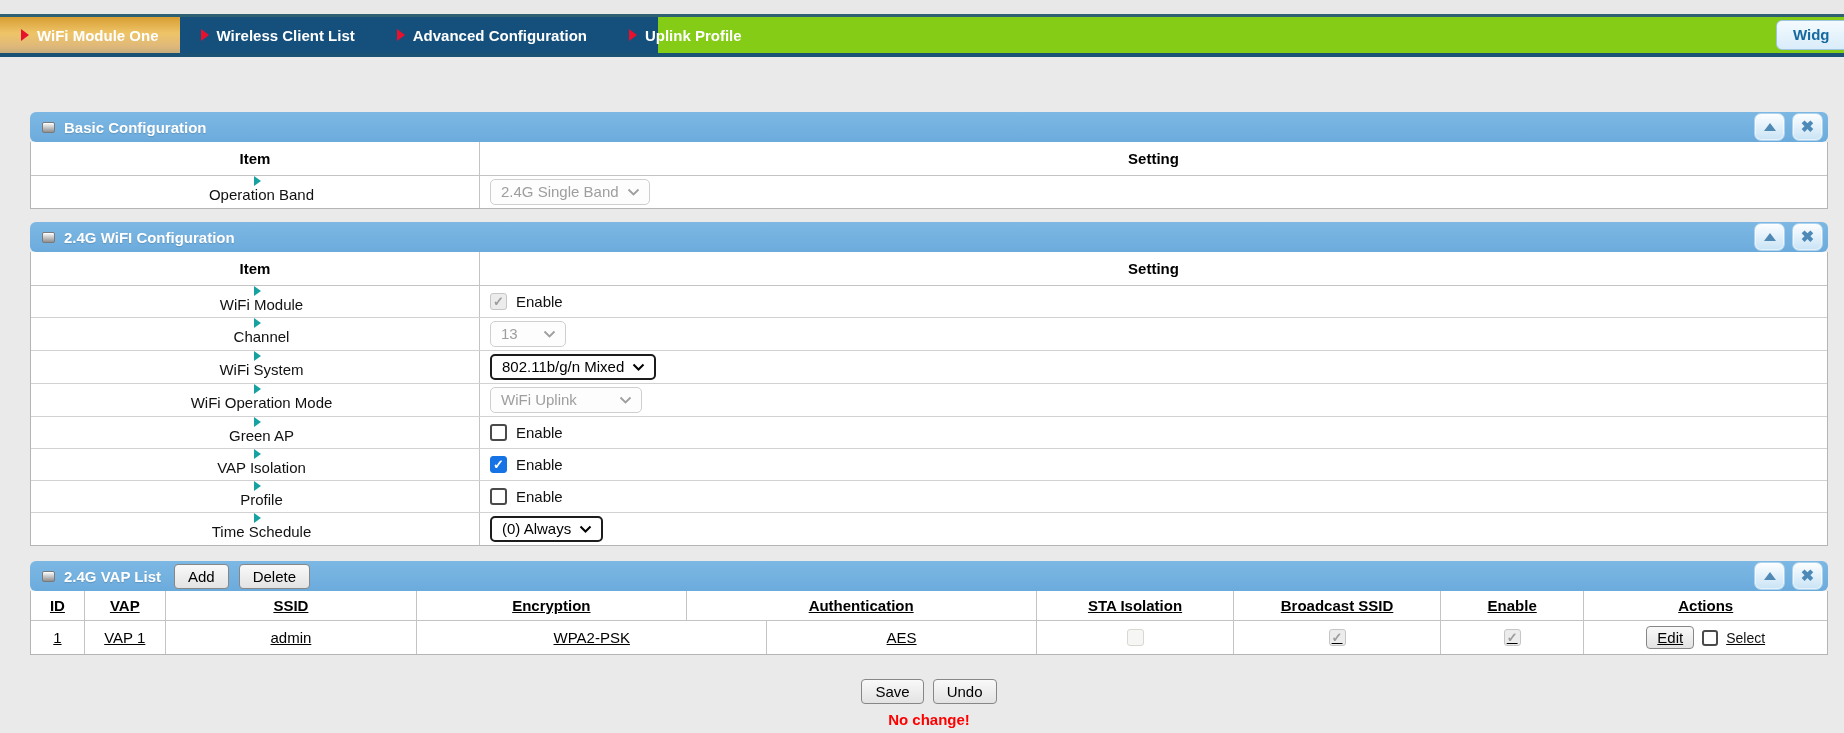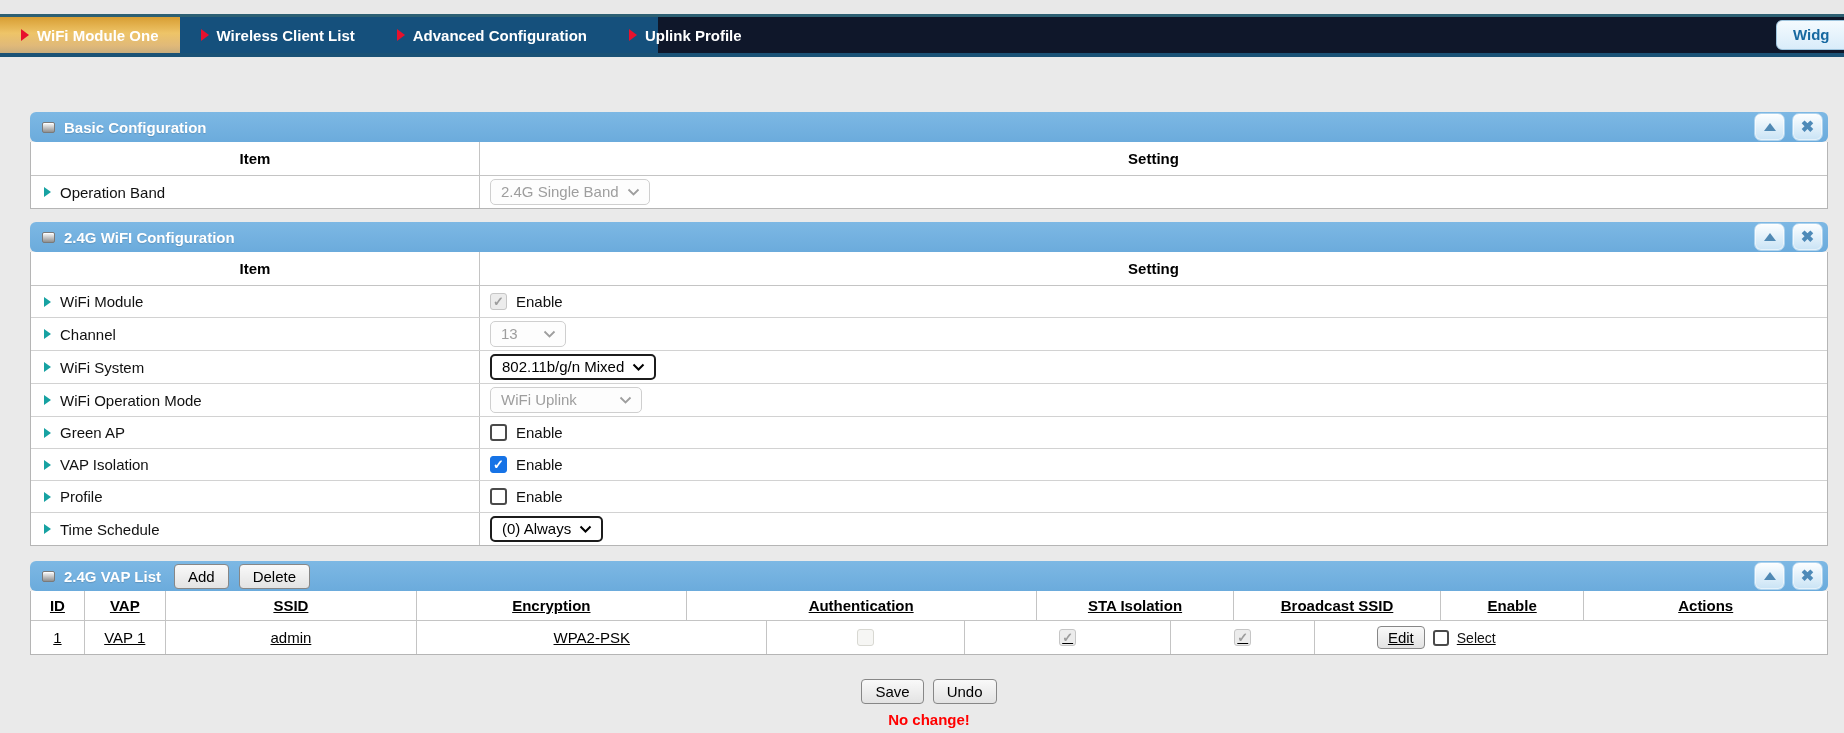--- a/index.html
+++ b/index.html
@@ -3,21 +3,21 @@
 <meta charset="utf-8">
 <style>
   * { margin:0; padding:0; box-sizing:border-box; }
   html,body { background:#dcdcdc; }
   body { font-family:"Liberation Sans", sans-serif; }
   .window { position:relative; width:1844px; height:733px; background:#eaeaea; overflow:hidden; }
 
   
   .top-strip { position:absolute; top:0; left:0; width:100%; height:14px; background:#e8e8e8; }
   .top-line1 { position:absolute; top:14px; left:0; width:100%; height:3px; background:#2d6073; }
-  .tabstrip { position:absolute; top:17px; left:0; width:100%; height:36px; background:#0f172a; display:flex; }
+  .tabstrip { position:absolute; top:17px; left:0; width:100%; height:36px; background:#84cc16; display:flex; }
   .tabs-blue { width:658px; height:100%; background:#15507c; display:flex; align-items:stretch; }
   .tab { display:flex; align-items:center; padding:0 21px; cursor:pointer; }
   .tab-label { color:#ffffff; font-weight:bold; font-size:15px; white-space:nowrap; }
   .tab.active { background:linear-gradient(180deg,#d89e33 0%, #eec468 45%, #e0b979 80%, #c9ad7d 100%); }
   .arr-red { width:0; height:0; border-left:8px solid #e8112d; border-top:6px solid transparent; border-bottom:6px solid transparent; margin-right:8px; }
   .top-line2 { position:absolute; top:53px; left:0; width:100%; height:4px; background:#1a5276; }
   .widget-btn { position:absolute; top:3px; right:-62px; width:130px; height:30px; background:linear-gradient(#f4fafe,#d9ecfa); border:1px solid #9fc5de; border-radius:6px; color:#1668a0; font-weight:bold; font-size:15px; text-align:left; padding-left:16px; line-height:28px; cursor:pointer; }
   .tabstrip-gray { position:relative; flex:1; }
 
   
@@ -30,21 +30,21 @@
   .bar-btn { width:31px; height:28px; border-radius:7px; background:linear-gradient(#fcfeff,#c9e3f5); border:1px solid #aed3ee; display:flex; align-items:center; justify-content:center; cursor:pointer; box-shadow:inset 0 0 0 1px rgba(255,255,255,.5); }
   .tri-up { width:0; height:0; border-bottom:8px solid #5089b4; border-left:6px solid transparent; border-right:6px solid transparent; }
   .x-glyph { color:#4e8ab8; font-weight:bold; font-size:16px; line-height:1; }
 
   .cfg-table { background:#ffffff; border:1px solid #b5b5b5; border-top:none; }
   .cfg-head { display:flex; height:34px; border-bottom:1px solid #c4c4c4; }
   .cfg-head .col-item { width:25%; border-right:1px solid #c4c4c4; display:flex; align-items:center; justify-content:center; font-weight:bold; font-size:15px; }
   .cfg-head .col-setting { width:75%; display:flex; align-items:center; justify-content:center; font-weight:bold; font-size:15px; }
   .cfg-row { display:flex; min-height:32px; border-bottom:1px solid #d2d2d2; }
   .cfg-row:last-child { border-bottom:none; }
-  .cfg-row .cell-item { width:25%; border-right:1px solid #c4c4c4; display:flex; align-items:center; padding-left:13px; font-size:15px; color:#111; }
+  .cfg-row .cell-item { width:25%; border-right:1px solid #c4c4c4; display:flex; align-items:center; padding-left:13px; font-size:15px; color:#111;flex-direction:column; }
   .cfg-row .cell-setting { width:75%; display:flex; align-items:center; padding:3px 10px; gap:9px; }
   .arr-teal { width:0; height:0; border-left:7px solid #17a2a2; border-top:5px solid transparent; border-bottom:5px solid transparent; margin-right:9px; flex:none; }
 
   
   .select { display:inline-flex; align-items:center; justify-content:space-between; gap:8px; background:#fff; border:2px solid #1c1c1c; border-radius:5px; padding:2px 9px 3px 10px; font-size:15px; color:#000; cursor:pointer; }
   .select.disabled { border:1px solid #cfcfcf; color:#9e9e9e; background:#fdfdfd; padding:3px 9px 4px 10px; cursor:default; }
   .chev { flex:none; }
 
   
   .checkbox { width:17px; height:17px; border-radius:3px; display:flex; align-items:center; justify-content:center; flex:none; font-size:13px; line-height:1; }
@@ -297,20 +297,21 @@
         <div class="vap-cell w-sta">STA Isolation</div>
         <div class="vap-cell w-bc">Broadcast SSID</div>
         <div class="vap-cell w-en">Enable</div>
         <div class="vap-cell w-act">Actions</div>
       </div>
       <div class="vap-row">
         <div class="vap-cell w-id">1</div>
         <div class="vap-cell w-vap">VAP 1</div>
         <div class="vap-cell w-ssid">admin</div>
         <div class="vap-cell w-auth">WPA2-PSK</div>
+        <div class="vap-cell w-enc">AES</div>
         <div class="vap-cell w-sta">
             <span class="checkbox cb-disabled-unchecked"></span>
           </div>
         <div class="vap-cell w-bc">
             <span class="checkbox cb-disabled-checked">✓</span>
           </div>
         <div class="vap-cell w-en">
             <span class="checkbox cb-disabled-checked">✓</span>
           </div>
         <div class="vap-cell w-act actions-cell">

